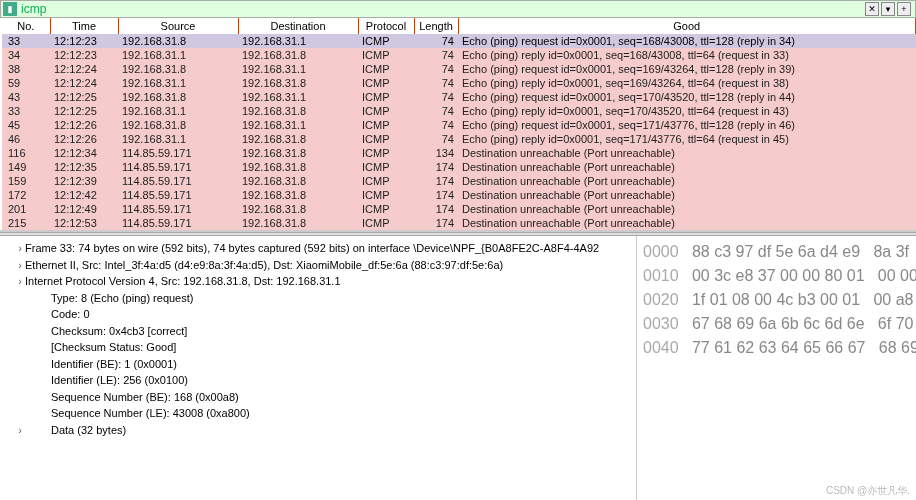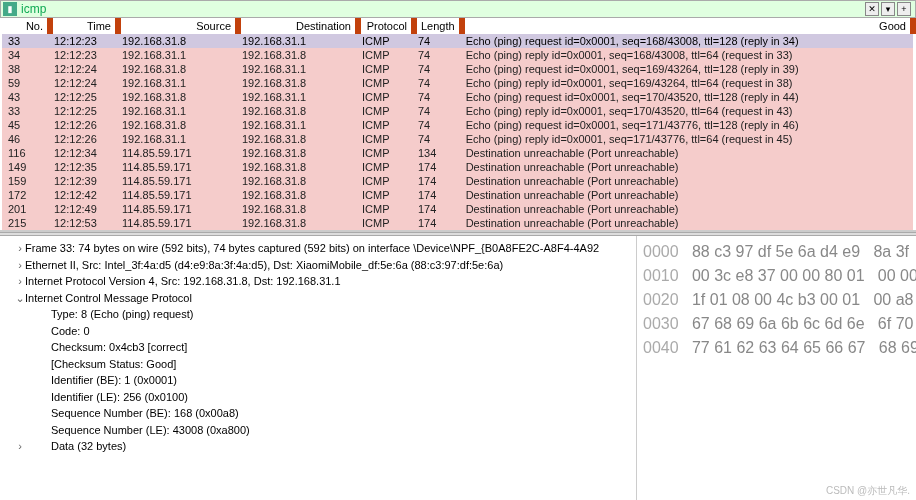--- a/index.html
+++ b/index.html
@@ -4,41 +4,41 @@
 <style>
 *{margin:0;padding:0;box-sizing:border-box;font-family:sans-serif}
 body{font-size:11px;background:#fff;width:916px;height:500px;overflow:hidden;display:flex;flex-direction:column}
 .filter-bar{display:flex;align-items:center;background:#e0ffe0;border:1px solid #aaa;padding:1px 2px}
 .filter-bar .icon{width:14px;height:14px;background:#4a8;margin-right:4px;display:flex;align-items:center;justify-content:center;color:#fff;font-size:9px}
 .filter-bar input{flex:1;border:none;background:transparent;outline:none;font-size:12px;color:#1a5}
 .filter-bar .ctrls{display:flex;gap:2px;padding:0 2px}
 .filter-bar .ctrl{width:14px;height:14px;border:1px solid #888;background:#eee;display:flex;align-items:center;justify-content:center;font-size:9px;cursor:pointer}
 .packet-list{flex:0 0 auto;overflow:auto;border-bottom:2px solid #ccc}
 .packet-list table{width:100%;border-collapse:collapse;font-family:Consolas,monospace;font-size:11px}
-.packet-list th{text-align:right;padding:2px 4px;background:#fff;border-right:6px solid #c2410c;font-weight:normal;font-family:sans-serif;position:sticky;top:0}
+.packet-list th{text-align:center;padding:2px 4px;background:#fff;border-right:1px solid #c2410c;font-weight:normal;font-family:sans-serif;position:sticky;top:0}
 .packet-list td{padding:1px 4px;white-space:nowrap}
 .packet-list tr.sel{background:#d0c8e0}
 .packet-list tr.pink{background:#f5cccb;color:#222}
 .packet-list tr.row{border-left:4px solid transparent}
 .splitter{height:4px;background:#ddd;border-top:1px solid #aaa;border-bottom:1px solid #aaa;cursor:row-resize}
 .bottom{flex:1;display:flex;overflow:hidden}
 .tree{flex:1;overflow:auto;padding:4px 15px;font-family:Consolas,monospace;font-size:11px;line-height:1.5}
 .tree .node{white-space:nowrap}
 .tree .tog{display:inline-block;width:10px;text-align:center;color:#666;cursor:pointer}
 .tree .ind{display:inline-block;width:26px}
 .tree .link{color:#0066cc;text-decoration:underline;cursor:pointer}
 .hex{width:280px;overflow:auto;padding:4px 6px;font-family:Consolas,monospace;font-size:16px;color:#888;line-height:1.5;border-left:1px solid #ccc;white-space:pre}
 .hex .off{color:#aaa}
 .watermark{position:absolute;right:6px;bottom:2px;font-size:10px;color:#bbb;font-family:sans-serif}
 .col-no{width:48px;}
 .col-time{width:68px}
 .col-src{width:120px}
 .col-dst{width:120px}
 .col-proto{width:56px}
-.col-len{width:44px;}
+.col-len{width:44px;text-align:right}
 </style>
 </head>
 <body>
 
 <div class="filter-bar">
   <span class="icon">▮</span>
   <input type="text" value="icmp" style="">
   <div class="ctrls">
     <span class="ctrl">✕</span>
     <span class="ctrl">▾</span>
@@ -190,21 +190,20 @@
   </table>
 </div>
 
 <div class="splitter"></div>
 
 <div class="bottom">
   <div class="tree" id="tree">
       <div class="node"><span class="tog">›</span><span>Frame 33: 74 bytes on wire (592 bits), 74 bytes captured (592 bits) on interface \Device\NPF_{B0A8FE2C-A8F4-4A92</span></div>
       <div class="node"><span class="tog">›</span><span>Ethernet II, Src: Intel_3f:4a:d5 (d4:e9:8a:3f:4a:d5), Dst: XiaomiMobile_df:5e:6a (88:c3:97:df:5e:6a)</span></div>
       <div class="node"><span class="tog">›</span><span>Internet Protocol Version 4, Src: 192.168.31.8, Dst: 192.168.31.1</span></div>
-      <div class="node"><span class="tog">⌄</span><span>Internet Control Message Protocol</span></div>
       <div class="node"><span class="tog"></span><span class="ind"></span><span>Type: 8 (Echo (ping) request)</span></div>
       <div class="node"><span class="tog"></span><span class="ind"></span><span>Code: 0</span></div>
       <div class="node"><span class="tog"></span><span class="ind"></span><span>Checksum: 0x4cb3 [correct]</span></div>
       <div class="node"><span class="tog"></span><span class="ind"></span><span>[Checksum Status: Good]</span></div>
       <div class="node"><span class="tog"></span><span class="ind"></span><span>Identifier (BE): 1 (0x0001)</span></div>
       <div class="node"><span class="tog"></span><span class="ind"></span><span>Identifier (LE): 256 (0x0100)</span></div>
       <div class="node"><span class="tog"></span><span class="ind"></span><span>Sequence Number (BE): 168 (0x00a8)</span></div>
       <div class="node"><span class="tog"></span><span class="ind"></span><span>Sequence Number (LE): 43008 (0xa800)</span></div>
       <div class="node"><span class="tog">›</span><span class="ind"></span><span>Data (32 bytes)</span></div>
     </div>

